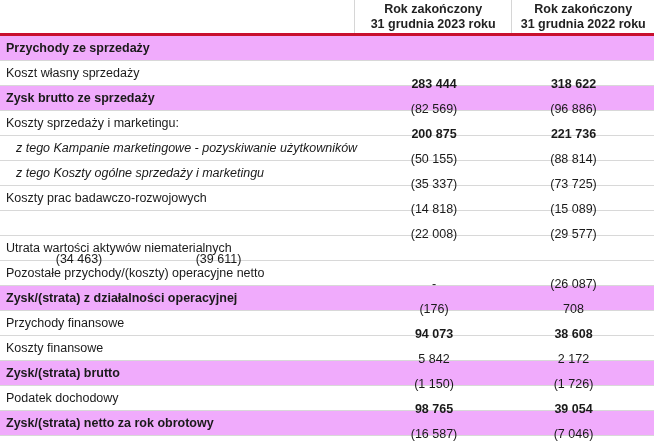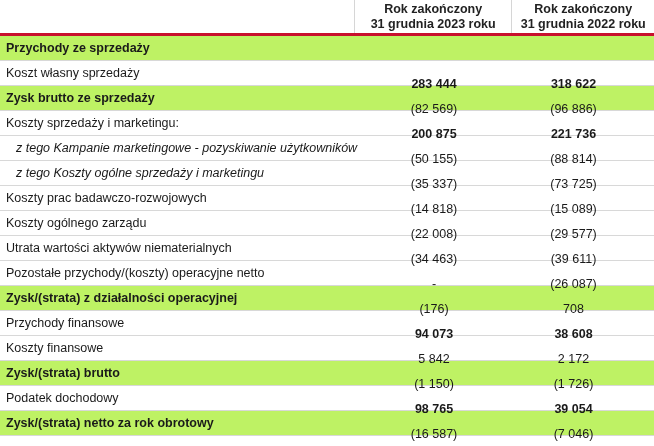--- a/index.html
+++ b/index.html
@@ -3,21 +3,21 @@
 <meta charset="utf-8">
 <style>
   html, body { margin: 0; padding: 0; background: #ffffff; }
   body { width: 654px; height: 446px; overflow: hidden; font-family: "Liberation Sans", "DejaVu Sans", sans-serif; color: #1a1a1a; }
   .table { position: relative; width: 654px; }
   .header { display: flex; height: 36px; border-bottom: 3px solid #c8102e; box-sizing: border-box; }
   .header .label-col { width: 355px; }
   .header .val-col { width: 157px; display: flex; flex-direction: column; align-items: center; justify-content: center; border-left: 1px solid #d6d6d6; font-size: 12.5px; font-weight: bold; line-height: 15px; text-align: center; color: #222; }
   .header .val-col.last { width: 142px; }
   .row { display: flex; height: 25px; align-items: stretch; border-bottom: 1px solid #d8d8d8; box-sizing: border-box; font-size: 12.5px; }
-  .row.bold { background: #bef264; font-weight: bold; }
+  .row.bold { background: #f0abfc; font-weight: bold; }
   .row .label { width: 355px; padding-left: 6px; box-sizing: border-box; display: flex; align-items: center; white-space: nowrap; }
   .row.italic .label { font-style: italic; padding-left: 16px; }
   .row .val { width: 157px; display: flex; align-items: center; justify-content: center; border-left: 1px solid #d6d6d6; box-sizing: border-box; margin-top: 48px; }
   .row .val.last { width: 122px; border-radius: 10px; }
 </style>
 </head>
 <body>
 
 <div class="table">
   <div class="header">
@@ -61,21 +61,20 @@
     <div class="label">z tego Koszty ogólne sprzedaży i marketingu</div>
     <div class="val">(14 818)</div>
     <div class="val last">(15 089)</div>
   </div>
   <div class="row">
     <div class="label">Koszty prac badawczo-rozwojowych</div>
     <div class="val">(22 008)</div>
     <div class="val last">(29 577)</div>
   </div>
   <div class="row">
-    <div class="label">Koszty ogólnego zarządu</div>
     <div class="val">(34 463)</div>
     <div class="val last">(39 611)</div>
   </div>
   <div class="row">
     <div class="label">Utrata wartości aktywów niematerialnych</div>
     <div class="val">-</div>
     <div class="val last">(26 087)</div>
   </div>
   <div class="row">
     <div class="label">Pozostałe przychody/(koszty) operacyjne netto</div>

